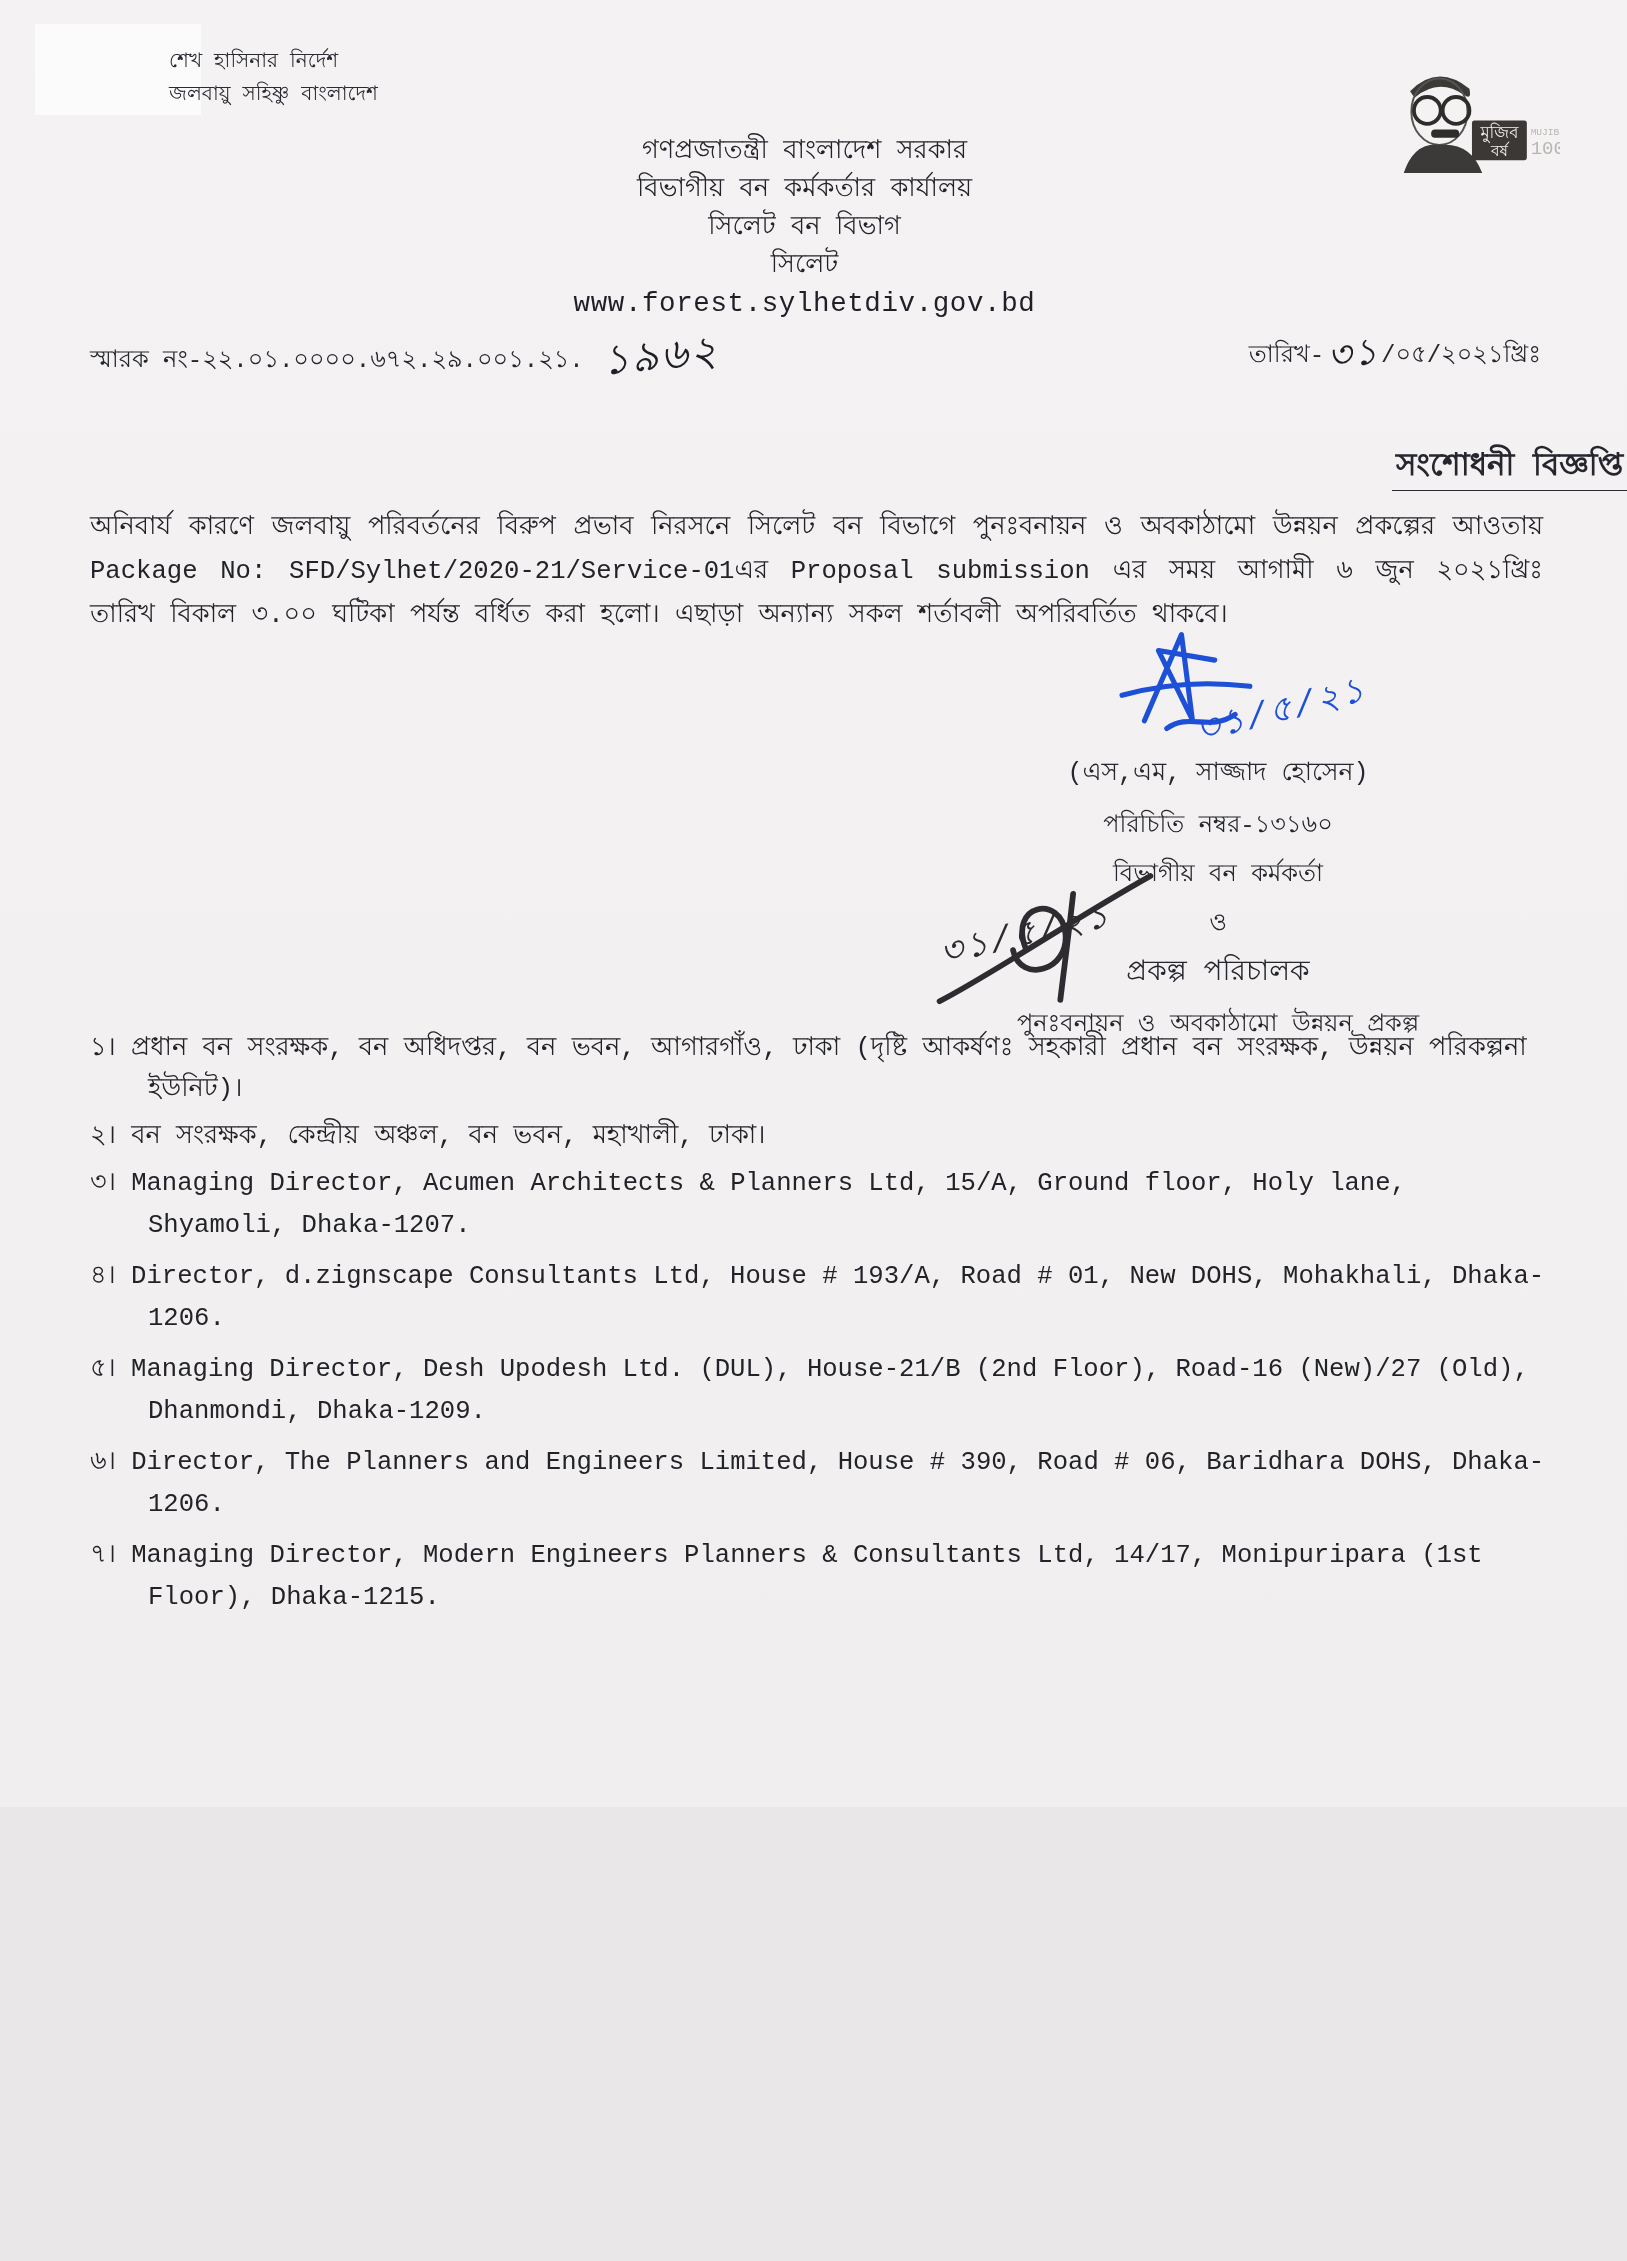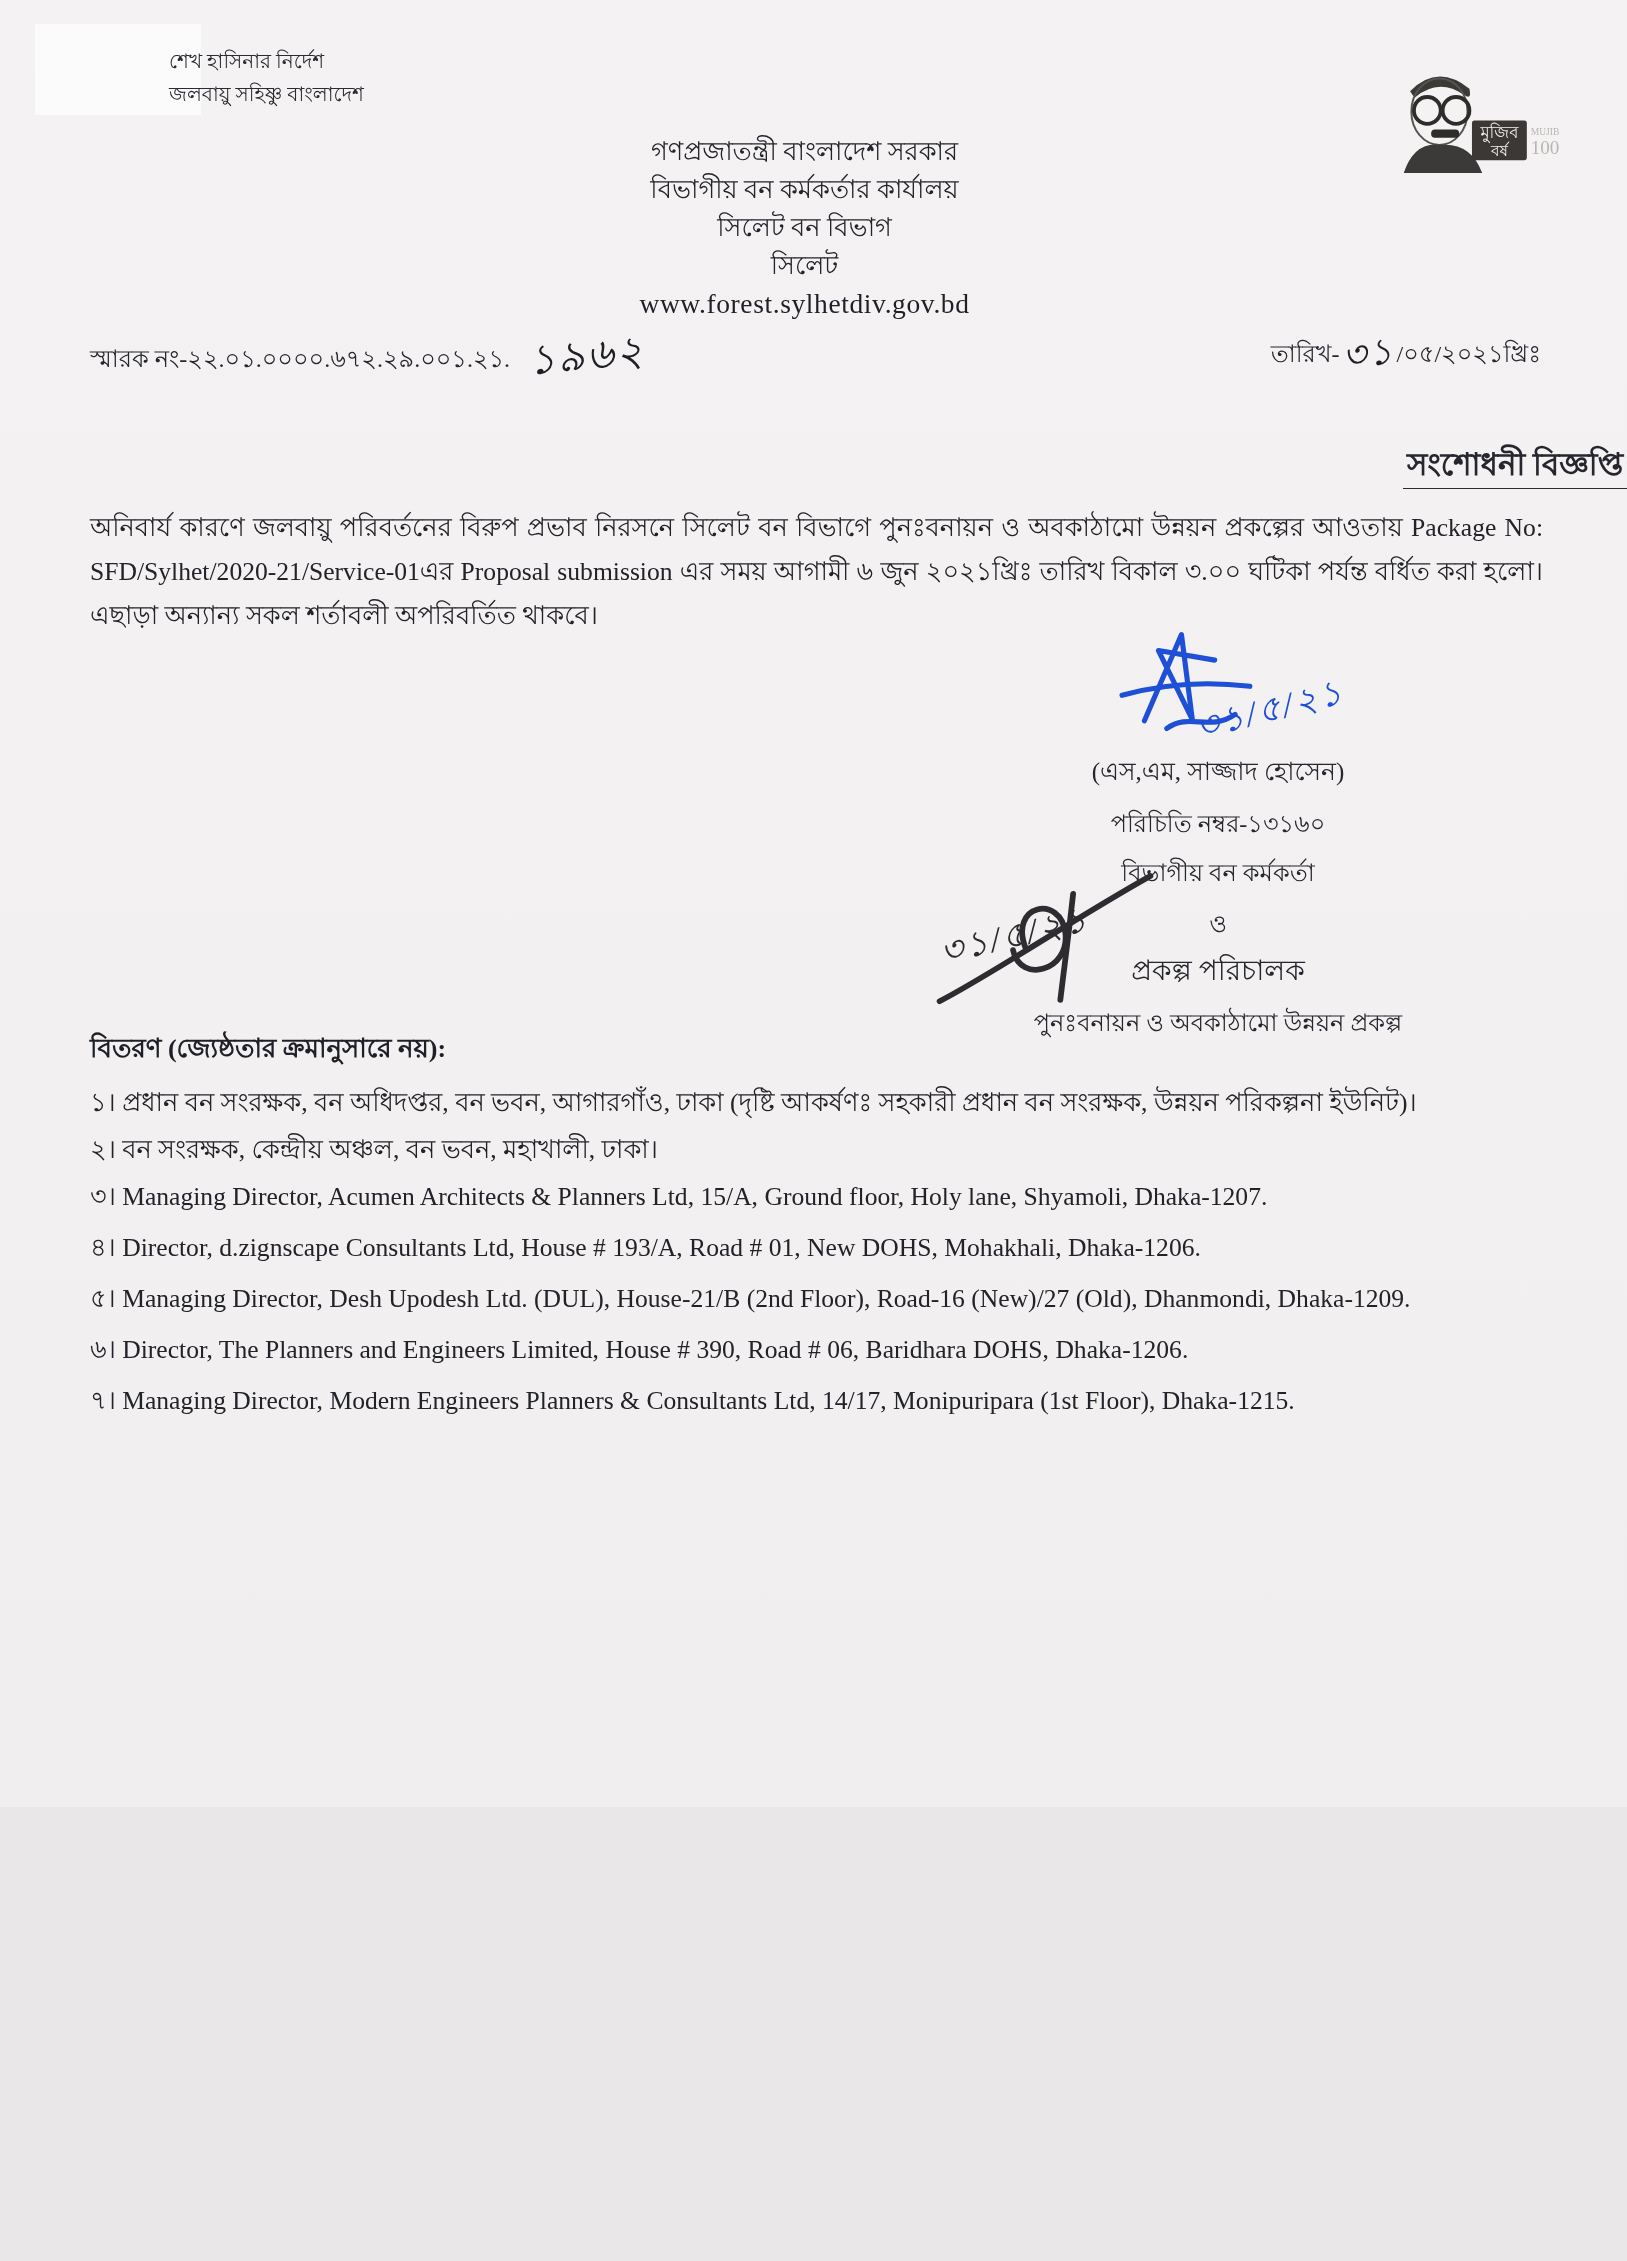--- a/index.html
+++ b/index.html
@@ -1,19 +1,19 @@
 <!DOCTYPE html>
 <html style="font-size:10.2px"><head>
 <meta charset="utf-8">
 <style>
   html,body{margin:0;padding:0;background:#e9e7e7;}
   .page{
     position:relative;width:1627px;height:1807px;margin:0 auto;
     background:linear-gradient(180deg,#f4f2f2 0%,#f2f0f0 60%,#f0eeee 100%);
-    font-family:Liberation Serif, serif;
+    font-family:Liberation Mono, monospace;
     color:#26262e;overflow:hidden;
   }
   .whiteout{position:absolute;left:35px;top:24px;width:166px;height:91px;background:#fbfbfc;}
   .corner-slogan{position:absolute;left:169px;top:45px;font-size:20px;line-height:33px;color:#2a2a32;}
   .logo-wrap{position:absolute;left:1375px;top:58px;width:185px;height:115px;}
   .letterhead{position:absolute;left:0;top:133px;width:1627px;text-align:center;transform:translateX(-9px);}
   .letterhead .bn{font-size:25.6px;line-height:38px;color:#23232b;}
   .letterhead .site{font-size:27.5px;line-height:38px;letter-spacing:0.6px;color:#1f1f27;}
   .memo-row{position:absolute;left:90px;top:320px;width:1451px;display:flex;justify-content:space-between;align-items:flex-start;}
   .memo-left,.memo-right{font-size:24px;white-space:nowrap;}
@@ -121,21 +121,20 @@
         </svg>
         <span class="ink-black-date">৩১/৫/২১</span>
       </div>
       <span>ও</span>
     </div>
     <div class="sig-line sig-desig2">প্রকল্প পরিচালক</div>
     <div class="sig-line sig-proj2">পুনঃবনায়ন ও অবকাঠামো উন্নয়ন প্রকল্প</div>
   </div>
 
   <div class="distribution">
-    <div class="dist-heading">বিতরণ (জ্যেষ্ঠতার ক্রমানুসারে নয়):</div>
     <div class="dist-item">১। প্রধান বন সংরক্ষক, বন অধিদপ্তর, বন ভবন, আগারগাঁও, ঢাকা (দৃষ্টি আকর্ষণঃ সহকারী প্রধান বন সংরক্ষক, উন্নয়ন পরিকল্পনা ইউনিট)।</div>
     <div class="dist-item">২। বন সংরক্ষক, কেন্দ্রীয় অঞ্চল, বন ভবন, মহাখালী, ঢাকা।</div>
     <div class="dist-item en">৩। Managing Director, Acumen Architects &amp; Planners Ltd, 15/A, Ground floor, Holy lane, Shyamoli, Dhaka-1207.</div>
     <div class="dist-item en">৪। Director, d.zignscape Consultants Ltd, House # 193/A, Road # 01, New DOHS, Mohakhali, Dhaka-1206.</div>
     <div class="dist-item en">৫। Managing Director, Desh Upodesh Ltd. (DUL), House-21/B (2nd Floor), Road-16 (New)/27 (Old), Dhanmondi, Dhaka-1209.</div>
     <div class="dist-item en">৬। Director, The Planners and Engineers Limited, House # 390, Road # 06, Baridhara DOHS, Dhaka-1206.</div>
     <div class="dist-item en">৭। Managing Director, Modern Engineers Planners &amp; Consultants Ltd, 14/17, Monipuripara (1st Floor), Dhaka-1215.</div>
   </div>
 
   <div class="footer-page">Page 91 of 96</div>

